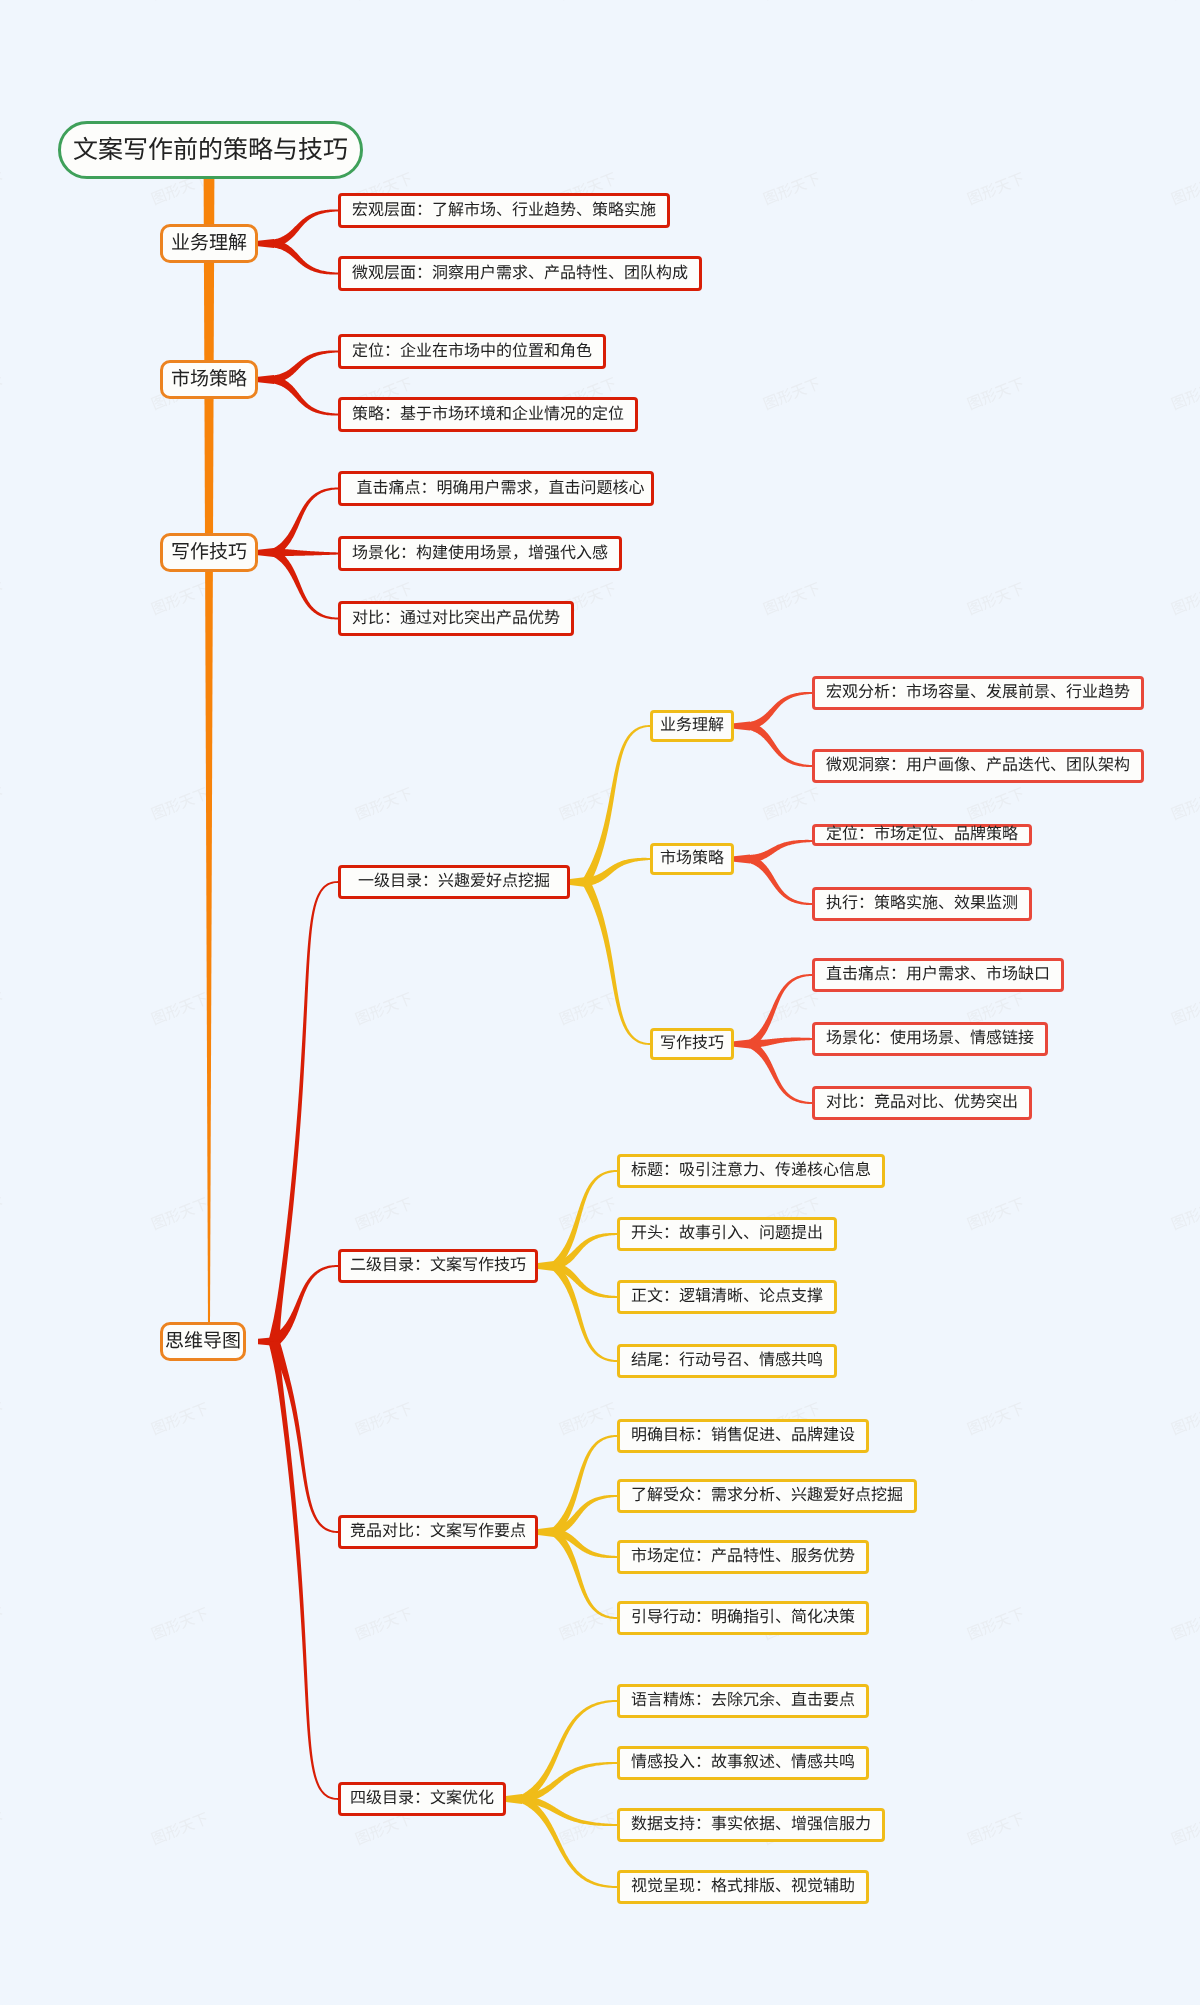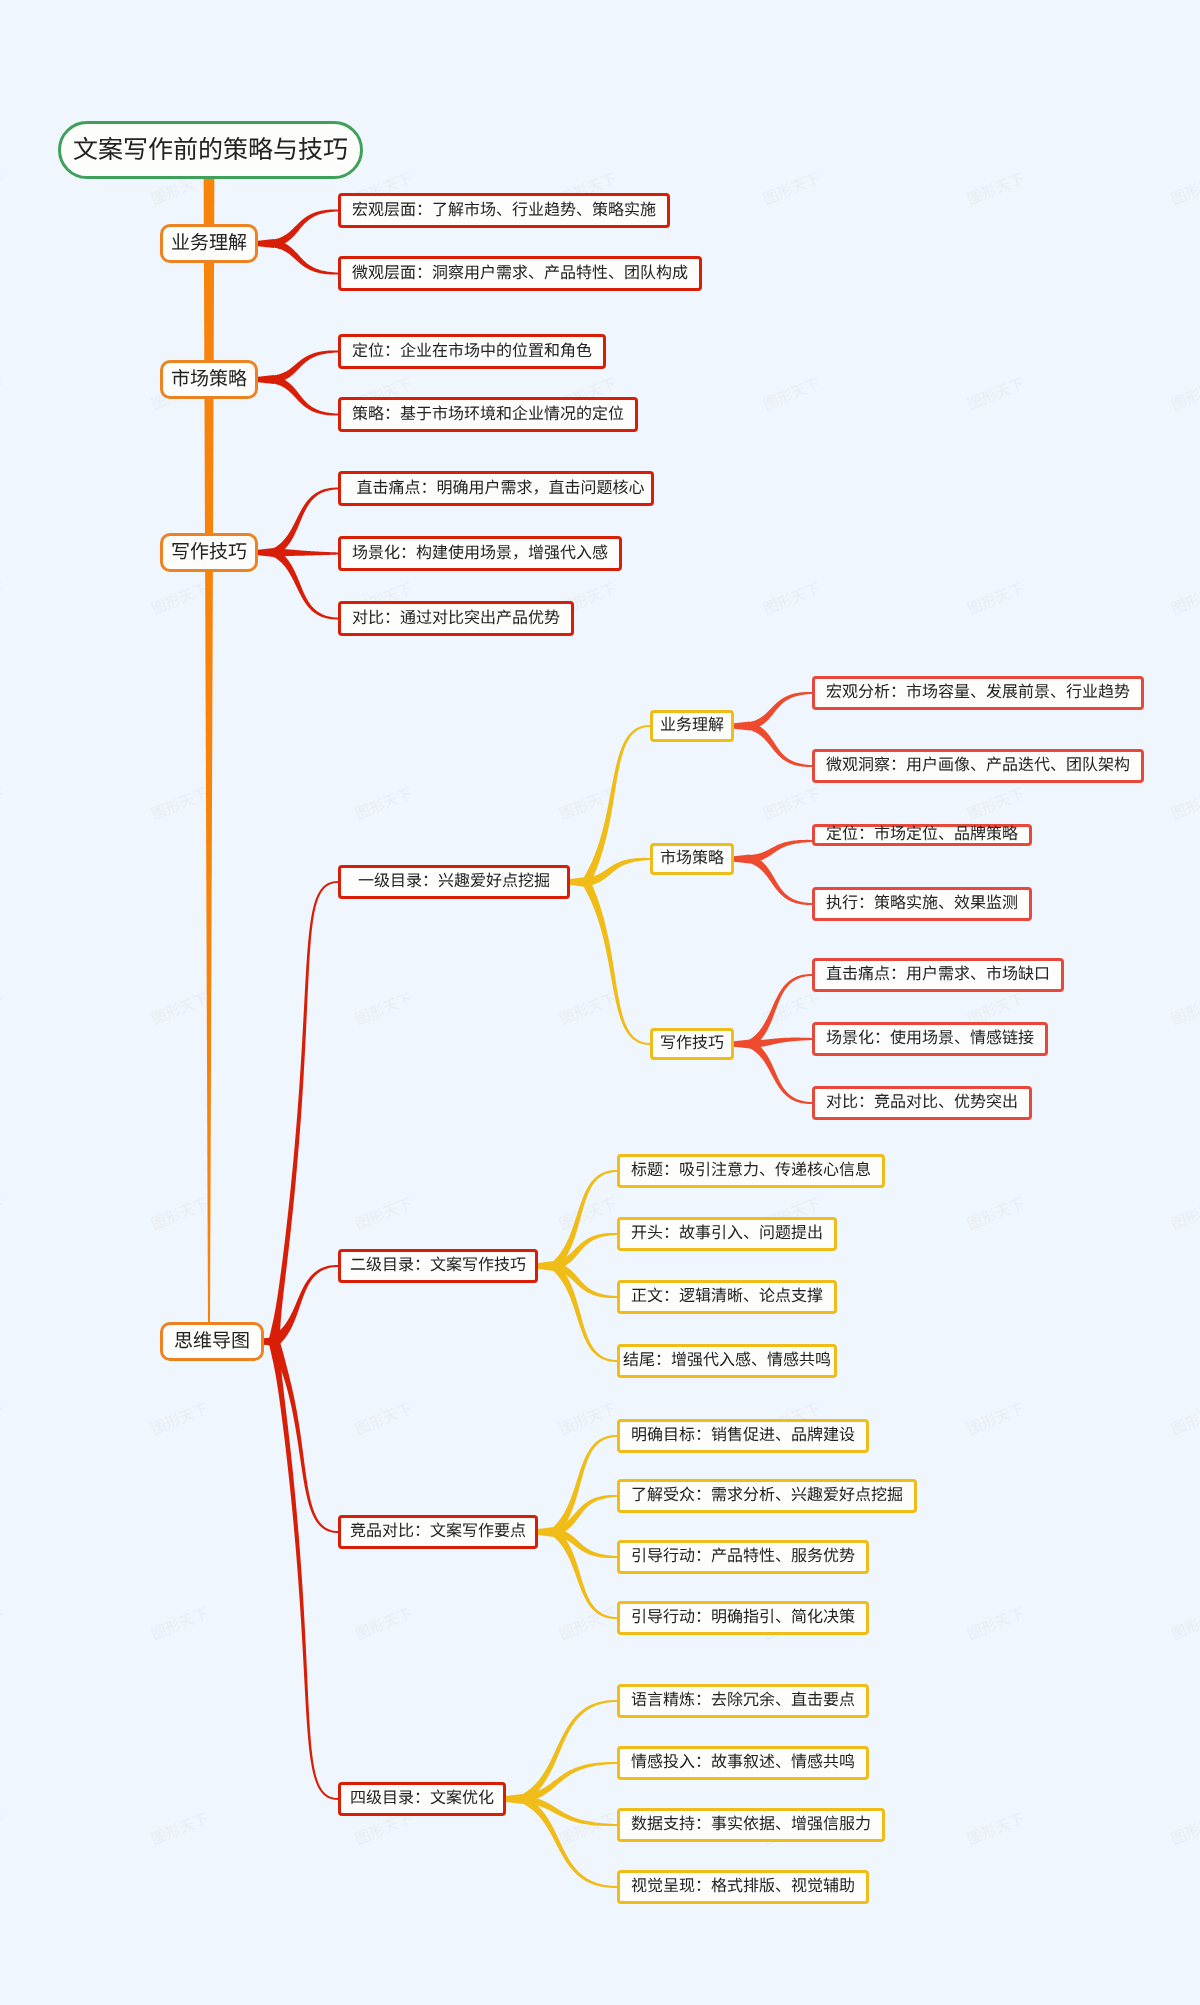--- a/index.html
+++ b/index.html
@@ -143,21 +143,21 @@
       <path d="M523.93,1802.50 L525.51,1801.56 L527.04,1800.57 L528.51,1799.53 L529.93,1798.46 L531.31,1797.36 L532.64,1796.23 L533.93,1795.07 L535.17,1793.88 L536.37,1792.67 L537.53,1791.43 L538.66,1790.17 L539.74,1788.89 L540.79,1787.59 L541.81,1786.27 L542.80,1784.94 L543.75,1783.59 L544.68,1782.22 L545.58,1780.84 L546.45,1779.45 L547.29,1778.04 L548.12,1776.62 L548.92,1775.19 L549.70,1773.76 L550.46,1772.31 L551.21,1770.85 L551.93,1769.39 L552.64,1767.93 L553.34,1766.45 L554.02,1764.97 L554.70,1763.49 L555.36,1762.01 L556.01,1760.52 L556.66,1759.04 L557.29,1757.55 L557.93,1756.06 L558.55,1754.58 L559.18,1753.10 L559.80,1751.62 L560.42,1750.14 L561.04,1748.68 L561.66,1747.21 L562.28,1745.76 L562.91,1744.31 L563.54,1742.87 L564.18,1741.45 L564.82,1740.03 L565.47,1738.62 L566.14,1737.23 L566.81,1735.85 L567.49,1734.49 L568.18,1733.14 L568.89,1731.81 L569.61,1730.49 L570.34,1729.20 L571.10,1727.92 L571.87,1726.66 L572.66,1725.43 L573.46,1724.21 L574.29,1723.02 L575.15,1721.86 L576.02,1720.71 L576.92,1719.59 L577.84,1718.50 L578.79,1717.44 L579.77,1716.40 L580.78,1715.39 L581.81,1714.42 L582.88,1713.47 L583.98,1712.55 L585.12,1711.66 L586.29,1710.81 L587.49,1709.99 L588.74,1709.20 L590.02,1708.45 L591.34,1707.73 L592.71,1707.05 L594.12,1706.41 L595.57,1705.81 L597.07,1705.24 L598.62,1704.72 L600.22,1704.24 L601.86,1703.80 L603.56,1703.40 L605.31,1703.05 L607.12,1702.74 L608.98,1702.48 L610.89,1702.27 L612.87,1702.10 L614.90,1701.98 L617.00,1701.90 L617.00,1700.10 L614.86,1700.07 L612.77,1700.11 L610.73,1700.21 L608.75,1700.36 L606.82,1700.57 L604.94,1700.82 L603.11,1701.13 L601.32,1701.49 L599.59,1701.90 L597.90,1702.35 L596.26,1702.85 L594.66,1703.40 L593.11,1703.99 L591.60,1704.62 L590.13,1705.30 L588.70,1706.02 L587.31,1706.78 L585.96,1707.58 L584.65,1708.42 L583.38,1709.29 L582.15,1710.21 L580.95,1711.15 L579.78,1712.13 L578.65,1713.14 L577.55,1714.18 L576.48,1715.25 L575.44,1716.35 L574.43,1717.48 L573.45,1718.64 L572.49,1719.82 L571.56,1721.02 L570.66,1722.24 L569.78,1723.49 L568.92,1724.76 L568.08,1726.05 L567.26,1727.35 L566.46,1728.68 L565.67,1730.01 L564.90,1731.37 L564.15,1732.74 L563.41,1734.12 L562.68,1735.51 L561.96,1736.91 L561.26,1738.33 L560.56,1739.75 L559.87,1741.18 L559.18,1742.62 L558.50,1744.06 L557.83,1745.50 L557.15,1746.95 L556.48,1748.41 L555.81,1749.86 L555.14,1751.31 L554.46,1752.77 L553.78,1754.22 L553.10,1755.66 L552.42,1757.11 L551.72,1758.55 L551.02,1759.98 L550.31,1761.40 L549.59,1762.82 L548.86,1764.23 L548.11,1765.62 L547.36,1767.01 L546.59,1768.38 L545.80,1769.74 L545.00,1771.08 L544.18,1772.40 L543.34,1773.71 L542.49,1775.00 L541.61,1776.27 L540.71,1777.52 L539.79,1778.75 L538.85,1779.95 L537.88,1781.13 L536.89,1782.29 L535.88,1783.41 L534.84,1784.52 L533.77,1785.59 L532.68,1786.64 L531.56,1787.66 L530.40,1788.65 L529.22,1789.61 L528.01,1790.54 L526.77,1791.44 L525.49,1792.30 L524.19,1793.14 L522.85,1793.95 L521.47,1794.73 L520.07,1795.50 Z" stroke="none" stroke-width="0" fill="#f0bc18" stroke-linecap="round" stroke-linejoin="round"></path>
       <path d="M522.62,1802.95 L524.02,1802.70 L525.38,1802.41 L526.71,1802.10 L528.00,1801.77 L529.26,1801.43 L530.48,1801.07 L531.68,1800.69 L532.84,1800.29 L533.97,1799.88 L535.07,1799.46 L536.15,1799.02 L537.19,1798.57 L538.21,1798.11 L539.21,1797.64 L540.17,1797.16 L541.12,1796.67 L542.04,1796.17 L542.94,1795.66 L543.81,1795.14 L544.67,1794.61 L545.51,1794.08 L546.33,1793.54 L547.13,1792.99 L547.91,1792.44 L548.68,1791.89 L549.44,1791.33 L550.18,1790.76 L550.91,1790.20 L551.62,1789.63 L552.33,1789.05 L553.03,1788.48 L553.72,1787.90 L554.40,1787.33 L555.08,1786.75 L555.75,1786.17 L556.42,1785.60 L557.08,1785.02 L557.75,1784.45 L558.41,1783.87 L559.07,1783.30 L559.74,1782.73 L560.41,1782.16 L561.08,1781.60 L561.75,1781.03 L562.44,1780.47 L563.13,1779.92 L563.82,1779.37 L564.53,1778.82 L565.25,1778.28 L565.97,1777.74 L566.71,1777.20 L567.47,1776.68 L568.24,1776.15 L569.02,1775.64 L569.82,1775.13 L570.64,1774.62 L571.48,1774.12 L572.34,1773.63 L573.22,1773.15 L574.12,1772.67 L575.04,1772.21 L575.99,1771.75 L576.97,1771.30 L577.97,1770.86 L579.00,1770.43 L580.06,1770.01 L581.15,1769.59 L582.27,1769.19 L583.43,1768.80 L584.62,1768.43 L585.84,1768.06 L587.10,1767.71 L588.39,1767.37 L589.72,1767.04 L591.09,1766.73 L592.50,1766.43 L593.95,1766.14 L595.45,1765.87 L596.98,1765.62 L598.56,1765.38 L600.19,1765.16 L601.86,1764.95 L603.58,1764.76 L605.34,1764.59 L607.16,1764.44 L609.02,1764.30 L610.94,1764.18 L612.90,1764.07 L614.93,1763.99 L617.00,1763.91 L617.00,1762.09 L614.90,1762.03 L612.86,1762.01 L610.87,1762.02 L608.92,1762.04 L607.03,1762.10 L605.18,1762.17 L603.37,1762.26 L601.62,1762.38 L599.90,1762.52 L598.23,1762.67 L596.61,1762.85 L595.02,1763.04 L593.47,1763.25 L591.97,1763.48 L590.50,1763.72 L589.07,1763.99 L587.67,1764.27 L586.31,1764.56 L584.99,1764.87 L583.70,1765.20 L582.44,1765.54 L581.21,1765.89 L580.02,1766.26 L578.85,1766.64 L577.71,1767.03 L576.60,1767.44 L575.52,1767.85 L574.46,1768.28 L573.43,1768.72 L572.42,1769.17 L571.43,1769.63 L570.47,1770.10 L569.53,1770.58 L568.61,1771.06 L567.71,1771.55 L566.83,1772.05 L565.97,1772.56 L565.12,1773.07 L564.29,1773.59 L563.48,1774.11 L562.68,1774.64 L561.89,1775.16 L561.12,1775.70 L560.36,1776.23 L559.60,1776.77 L558.86,1777.31 L558.13,1777.84 L557.40,1778.38 L556.69,1778.92 L555.98,1779.45 L555.27,1779.99 L554.57,1780.52 L553.87,1781.05 L553.17,1781.58 L552.47,1782.10 L551.78,1782.62 L551.08,1783.13 L550.39,1783.64 L549.69,1784.14 L548.98,1784.64 L548.28,1785.13 L547.56,1785.61 L546.85,1786.09 L546.12,1786.56 L545.39,1787.02 L544.65,1787.47 L543.89,1787.91 L543.13,1788.34 L542.35,1788.77 L541.57,1789.18 L540.76,1789.59 L539.95,1789.98 L539.11,1790.37 L538.26,1790.74 L537.39,1791.10 L536.50,1791.45 L535.59,1791.79 L534.66,1792.11 L533.71,1792.43 L532.73,1792.73 L531.72,1793.02 L530.70,1793.29 L529.64,1793.56 L528.55,1793.81 L527.44,1794.04 L526.29,1794.27 L525.12,1794.48 L523.91,1794.68 L522.66,1794.86 L521.38,1795.05 Z" stroke="none" stroke-width="0" fill="#f0bc18" stroke-linecap="round" stroke-linejoin="round"></path>
       <path d="M521.58,1802.98 L522.85,1803.10 L524.08,1803.21 L525.28,1803.34 L526.45,1803.47 L527.59,1803.62 L528.69,1803.77 L529.77,1803.93 L530.82,1804.11 L531.85,1804.29 L532.84,1804.48 L533.82,1804.68 L534.76,1804.90 L535.69,1805.12 L536.60,1805.35 L537.48,1805.59 L538.34,1805.84 L539.19,1806.09 L540.02,1806.36 L540.83,1806.63 L541.63,1806.91 L542.41,1807.20 L543.18,1807.50 L543.94,1807.80 L544.69,1808.11 L545.43,1808.43 L546.16,1808.75 L546.88,1809.08 L547.60,1809.42 L548.31,1809.76 L549.01,1810.10 L549.71,1810.45 L550.41,1810.81 L551.10,1811.17 L551.80,1811.53 L552.49,1811.90 L553.19,1812.27 L553.89,1812.64 L554.59,1813.02 L555.29,1813.40 L556.00,1813.78 L556.72,1814.16 L557.44,1814.54 L558.17,1814.92 L558.90,1815.31 L559.65,1815.69 L560.41,1816.07 L561.17,1816.45 L561.95,1816.83 L562.74,1817.21 L563.55,1817.58 L564.36,1817.96 L565.20,1818.32 L566.05,1818.69 L566.91,1819.05 L567.80,1819.40 L568.70,1819.75 L569.62,1820.10 L570.57,1820.43 L571.53,1820.77 L572.52,1821.09 L573.53,1821.41 L574.56,1821.72 L575.62,1822.02 L576.70,1822.32 L577.81,1822.60 L578.95,1822.88 L580.12,1823.15 L581.31,1823.41 L582.54,1823.65 L583.79,1823.89 L585.08,1824.12 L586.41,1824.34 L587.76,1824.54 L589.15,1824.73 L590.58,1824.92 L592.05,1825.08 L593.55,1825.24 L595.09,1825.38 L596.68,1825.51 L598.30,1825.63 L599.96,1825.73 L601.67,1825.82 L603.42,1825.89 L605.22,1825.95 L607.06,1825.99 L608.95,1826.01 L610.89,1826.02 L612.88,1826.01 L614.91,1825.97 L617.00,1825.91 L617.00,1824.09 L614.93,1824.01 L612.91,1823.93 L610.94,1823.84 L609.03,1823.74 L607.16,1823.62 L605.34,1823.49 L603.57,1823.36 L601.85,1823.20 L600.18,1823.04 L598.54,1822.87 L596.96,1822.68 L595.41,1822.48 L593.91,1822.27 L592.45,1822.05 L591.03,1821.82 L589.65,1821.58 L588.30,1821.33 L587.00,1821.07 L585.73,1820.80 L584.49,1820.52 L583.29,1820.24 L582.12,1819.94 L580.98,1819.64 L579.88,1819.33 L578.80,1819.01 L577.76,1818.68 L576.74,1818.35 L575.75,1818.01 L574.78,1817.67 L573.84,1817.32 L572.92,1816.96 L572.03,1816.60 L571.16,1816.23 L570.30,1815.85 L569.47,1815.48 L568.66,1815.10 L567.86,1814.71 L567.08,1814.32 L566.31,1813.93 L565.55,1813.53 L564.81,1813.13 L564.08,1812.72 L563.37,1812.32 L562.66,1811.91 L561.96,1811.50 L561.26,1811.08 L560.58,1810.66 L559.89,1810.25 L559.21,1809.83 L558.54,1809.40 L557.86,1808.98 L557.19,1808.56 L556.52,1808.13 L555.84,1807.71 L555.17,1807.28 L554.49,1806.85 L553.80,1806.43 L553.11,1806.00 L552.41,1805.58 L551.71,1805.16 L551.00,1804.73 L550.27,1804.32 L549.54,1803.90 L548.80,1803.48 L548.04,1803.07 L547.27,1802.66 L546.48,1802.26 L545.68,1801.86 L544.87,1801.46 L544.04,1801.07 L543.18,1800.69 L542.31,1800.31 L541.42,1799.94 L540.51,1799.57 L539.58,1799.21 L538.63,1798.86 L537.65,1798.52 L536.65,1798.18 L535.62,1797.86 L534.57,1797.54 L533.49,1797.23 L532.38,1796.93 L531.25,1796.65 L530.08,1796.37 L528.89,1796.11 L527.66,1795.86 L526.40,1795.62 L525.11,1795.40 L523.78,1795.20 L522.42,1795.02 Z" stroke="none" stroke-width="0" fill="#f0bc18" stroke-linecap="round" stroke-linejoin="round"></path>
       <path d="M520.27,1802.61 L521.65,1803.26 L523.00,1803.92 L524.31,1804.61 L525.58,1805.33 L526.83,1806.07 L528.04,1806.84 L529.23,1807.64 L530.38,1808.47 L531.51,1809.32 L532.61,1810.21 L533.68,1811.12 L534.72,1812.05 L535.74,1813.01 L536.74,1814.00 L537.71,1815.01 L538.66,1816.04 L539.58,1817.10 L540.49,1818.18 L541.37,1819.28 L542.24,1820.40 L543.08,1821.54 L543.91,1822.70 L544.73,1823.87 L545.52,1825.06 L546.30,1826.27 L547.07,1827.49 L547.82,1828.72 L548.56,1829.96 L549.30,1831.22 L550.02,1832.48 L550.73,1833.76 L551.43,1835.04 L552.13,1836.33 L552.82,1837.62 L553.50,1838.92 L554.19,1840.23 L554.87,1841.53 L555.54,1842.84 L556.22,1844.15 L556.90,1845.46 L557.58,1846.77 L558.27,1848.07 L558.95,1849.38 L559.65,1850.67 L560.35,1851.97 L561.05,1853.25 L561.77,1854.53 L562.50,1855.80 L563.24,1857.06 L563.99,1858.31 L564.75,1859.55 L565.53,1860.78 L566.32,1862.00 L567.14,1863.20 L567.97,1864.38 L568.82,1865.55 L569.69,1866.70 L570.58,1867.84 L571.50,1868.95 L572.44,1870.04 L573.40,1871.12 L574.39,1872.16 L575.41,1873.19 L576.46,1874.19 L577.54,1875.16 L578.65,1876.11 L579.79,1877.03 L580.96,1877.92 L582.17,1878.78 L583.41,1879.60 L584.69,1880.40 L586.00,1881.16 L587.35,1881.88 L588.74,1882.57 L590.17,1883.22 L591.64,1883.84 L593.16,1884.41 L594.71,1884.95 L596.31,1885.44 L597.95,1885.90 L599.63,1886.31 L601.37,1886.67 L603.15,1886.99 L604.97,1887.27 L606.85,1887.50 L608.77,1887.68 L610.75,1887.82 L612.78,1887.90 L614.86,1887.93 L617.00,1887.90 L617.00,1886.10 L614.91,1886.02 L612.88,1885.91 L610.90,1885.75 L608.99,1885.55 L607.13,1885.30 L605.32,1885.02 L603.57,1884.69 L601.87,1884.33 L600.22,1883.92 L598.62,1883.48 L597.07,1882.99 L595.56,1882.48 L594.10,1881.92 L592.69,1881.33 L591.32,1880.71 L589.99,1880.05 L588.70,1879.37 L587.45,1878.65 L586.24,1877.90 L585.06,1877.11 L583.92,1876.31 L582.81,1875.47 L581.74,1874.60 L580.70,1873.71 L579.68,1872.79 L578.70,1871.85 L577.74,1870.88 L576.81,1869.89 L575.91,1868.87 L575.03,1867.83 L574.17,1866.77 L573.33,1865.69 L572.52,1864.59 L571.72,1863.47 L570.94,1862.33 L570.18,1861.17 L569.44,1859.99 L568.71,1858.80 L568.00,1857.59 L567.30,1856.37 L566.61,1855.14 L565.93,1853.89 L565.27,1852.63 L564.61,1851.36 L563.96,1850.07 L563.31,1848.78 L562.68,1847.48 L562.04,1846.17 L561.41,1844.86 L560.78,1843.53 L560.16,1842.21 L559.53,1840.87 L558.91,1839.54 L558.28,1838.20 L557.64,1836.86 L557.01,1835.52 L556.37,1834.18 L555.72,1832.83 L555.06,1831.49 L554.40,1830.15 L553.72,1828.82 L553.03,1827.49 L552.33,1826.16 L551.62,1824.84 L550.89,1823.52 L550.14,1822.21 L549.38,1820.91 L548.60,1819.62 L547.80,1818.33 L546.97,1817.06 L546.12,1815.80 L545.25,1814.55 L544.35,1813.31 L543.43,1812.09 L542.47,1810.88 L541.49,1809.68 L540.47,1808.51 L539.42,1807.35 L538.34,1806.21 L537.22,1805.09 L536.06,1804.00 L534.86,1802.92 L533.63,1801.87 L532.35,1800.85 L531.03,1799.86 L529.66,1798.89 L528.25,1797.96 L526.79,1797.06 L525.29,1796.20 L523.73,1795.39 Z" stroke="none" stroke-width="0" fill="#f0bc18" stroke-linecap="round" stroke-linejoin="round"></path>
     </svg>
   <div id="nodes">
       <div class="node n-root" style="left: 58px; top: 92px; width: 305px; height: 58px; font-size: 25px;">文案写作前的策略与技巧</div>
       <div class="node n-trunk" style="left: 160px; top: 224px; width: 98px; height: 39px; font-size: 19px;">业务理解</div>
       <div class="node n-trunk" style="left: 160px; top: 360px; width: 98px; height: 39px; font-size: 19px;">市场策略</div>
       <div class="node n-trunk" style="left: 160px; top: 533px; width: 98px; height: 39px; font-size: 19px;">写作技巧</div>
-      <div class="node n-trunk" style="left: 160px; top: 1322px; width: 104px; height: 39px; font-size: 19px;">思维导图</div>
+      <div class="node n-trunk" style="left: 160px; top: 1322px; width: 86px; height: 39px; font-size: 19px;">思维导图</div>
       <div class="node n-red" style="left: 338px; top: 193px; width: 332px; height: 35px; font-size: 16px;">宏观层面：了解市场、行业趋势、策略实施</div>
       <div class="node n-red" style="left: 338px; top: 256px; width: 364px; height: 35px; font-size: 16px;">微观层面：洞察用户需求、产品特性、团队构成</div>
       <div class="node n-red" style="left: 338px; top: 334px; width: 268px; height: 35px; font-size: 16px;">定位：企业在市场中的位置和角色</div>
       <div class="node n-red" style="left: 338px; top: 397px; width: 300px; height: 35px; font-size: 16px;">策略：基于市场环境和企业情况的定位</div>
       <div class="node n-red" style="left: 338px; top: 471px; width: 316px; height: 35px; font-size: 16px; padding-left: 9px;">直击痛点：明确用户需求，直击问题核心</div>
       <div class="node n-red" style="left: 338px; top: 536px; width: 284px; height: 35px; font-size: 16px;">场景化：构建使用场景，增强代入感</div>
       <div class="node n-red" style="left: 338px; top: 601px; width: 236px; height: 35px; font-size: 16px;">对比：通过对比突出产品优势</div>
       <div class="node n-yellow" style="left: 650px; top: 710px; width: 84px; height: 32px; font-size: 16px;">业务理解</div>
       <div class="node n-red2" style="left: 812px; top: 676px; width: 332px; height: 34px; font-size: 16px;">宏观分析：市场容量、发展前景、行业趋势</div>
       <div class="node n-red2" style="left: 812px; top: 749px; width: 332px; height: 34px; font-size: 16px;">微观洞察：用户画像、产品迭代、团队架构</div>
@@ -168,23 +168,23 @@
       <div class="node n-red2" style="left: 812px; top: 958px; width: 252px; height: 34px; font-size: 16px;">直击痛点：用户需求、市场缺口</div>
       <div class="node n-red2" style="left: 812px; top: 1022px; width: 236px; height: 34px; font-size: 16px;">场景化：使用场景、情感链接</div>
       <div class="node n-red2" style="left: 812px; top: 1086px; width: 220px; height: 34px; font-size: 16px;">对比：竞品对比、优势突出</div>
       <div class="node n-red" style="left: 338px; top: 865px; width: 232px; height: 34px; font-size: 16px;">一级目录：兴趣爱好点挖掘</div>
       <div class="node n-red" style="left: 338px; top: 1249px; width: 200px; height: 34px; font-size: 16px;">二级目录：文案写作技巧</div>
       <div class="node n-red" style="left: 338px; top: 1515px; width: 200px; height: 34px; font-size: 16px;">竞品对比：文案写作要点</div>
       <div class="node n-red" style="left: 338px; top: 1782px; width: 168px; height: 34px; font-size: 16px;">四级目录：文案优化</div>
       <div class="node n-yellow" style="left: 617px; top: 1154px; width: 268px; height: 34px; font-size: 16px;">标题：吸引注意力、传递核心信息</div>
       <div class="node n-yellow" style="left: 617px; top: 1217px; width: 220px; height: 34px; font-size: 16px;">开头：故事引入、问题提出</div>
       <div class="node n-yellow" style="left: 617px; top: 1280px; width: 220px; height: 34px; font-size: 16px;">正文：逻辑清晰、论点支撑</div>
-      <div class="node n-yellow" style="left: 617px; top: 1344px; width: 220px; height: 34px; font-size: 16px;">结尾：增强代入感、情感共鸣</div>
+      <div class="node n-yellow" style="left: 617px; top: 1344px; width: 220px; height: 34px; font-size: 16px;">结尾：行动号召、情感共鸣</div>
       <div class="node n-yellow" style="left: 617px; top: 1419px; width: 252px; height: 34px; font-size: 16px;">明确目标：销售促进、品牌建设</div>
       <div class="node n-yellow" style="left: 617px; top: 1479px; width: 300px; height: 34px; font-size: 16px;">了解受众：需求分析、兴趣爱好点挖掘</div>
-      <div class="node n-yellow" style="left: 617px; top: 1540px; width: 252px; height: 34px; font-size: 16px;">引导行动：产品特性、服务优势</div>
+      <div class="node n-yellow" style="left: 617px; top: 1540px; width: 252px; height: 34px; font-size: 16px;">市场定位：产品特性、服务优势</div>
       <div class="node n-yellow" style="left: 617px; top: 1601px; width: 252px; height: 34px; font-size: 16px;">引导行动：明确指引、简化决策</div>
       <div class="node n-yellow" style="left: 617px; top: 1684px; width: 252px; height: 34px; font-size: 16px;">语言精炼：去除冗余、直击要点</div>
       <div class="node n-yellow" style="left: 617px; top: 1746px; width: 252px; height: 34px; font-size: 16px;">情感投入：故事叙述、情感共鸣</div>
       <div class="node n-yellow" style="left: 617px; top: 1808px; width: 268px; height: 34px; font-size: 16px;">数据支持：事实依据、增强信服力</div>
       <div class="node n-yellow" style="left: 617px; top: 1870px; width: 252px; height: 34px; font-size: 16px;">视觉呈现：格式排版、视觉辅助</div>
     </div>
 </div>
 
 </body></html>

